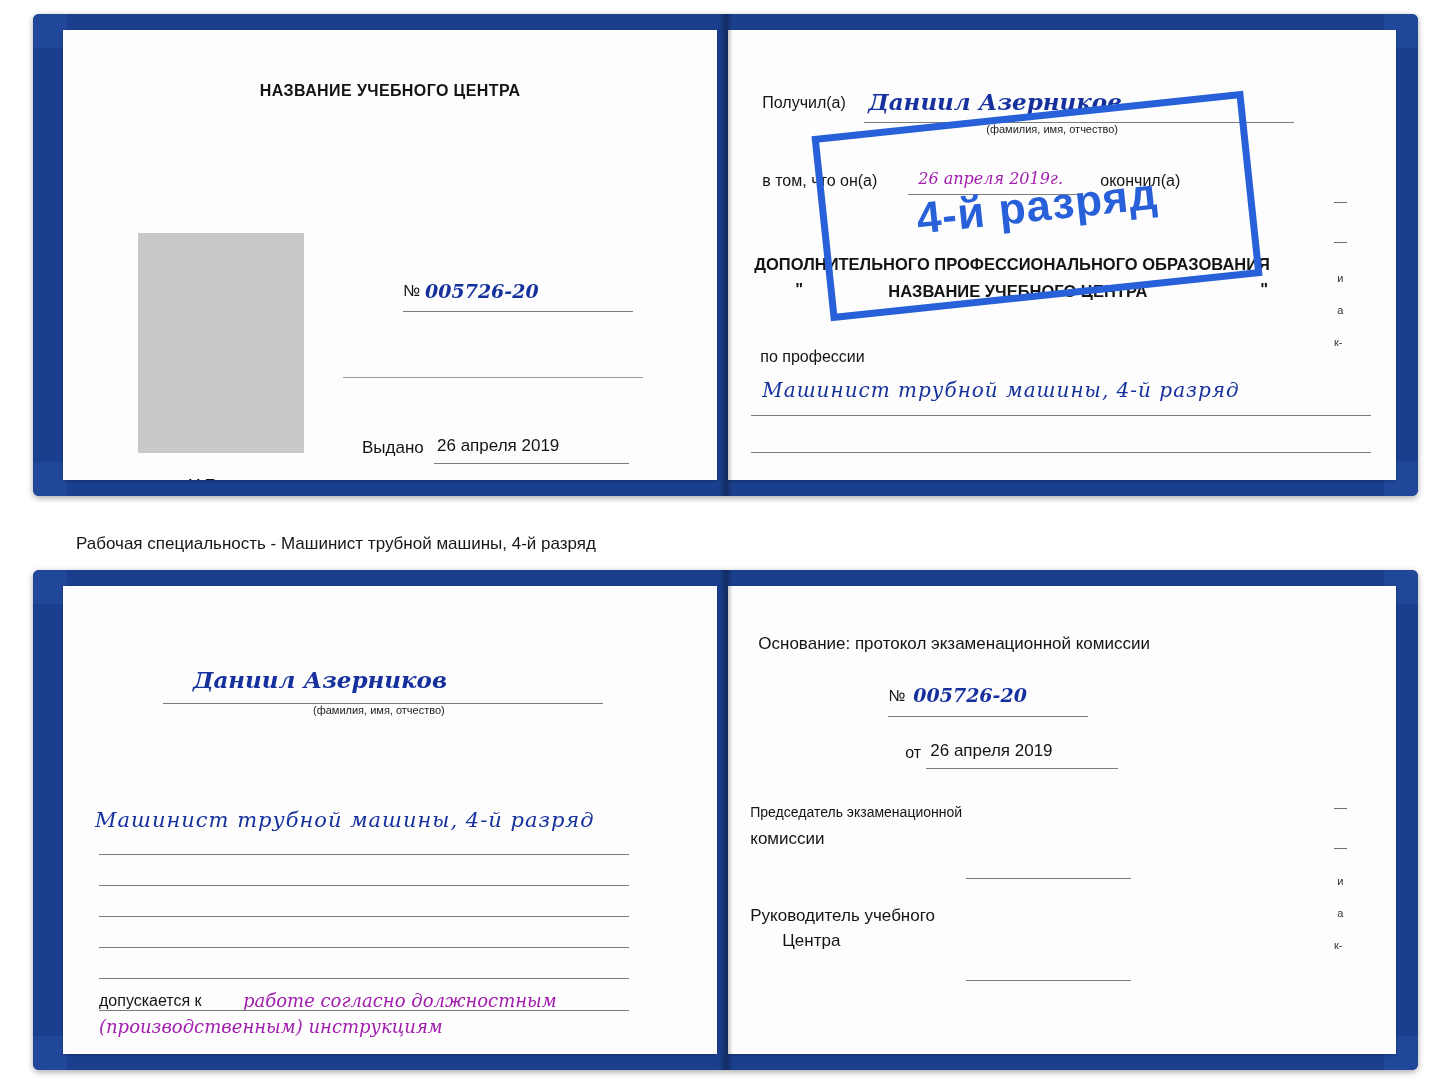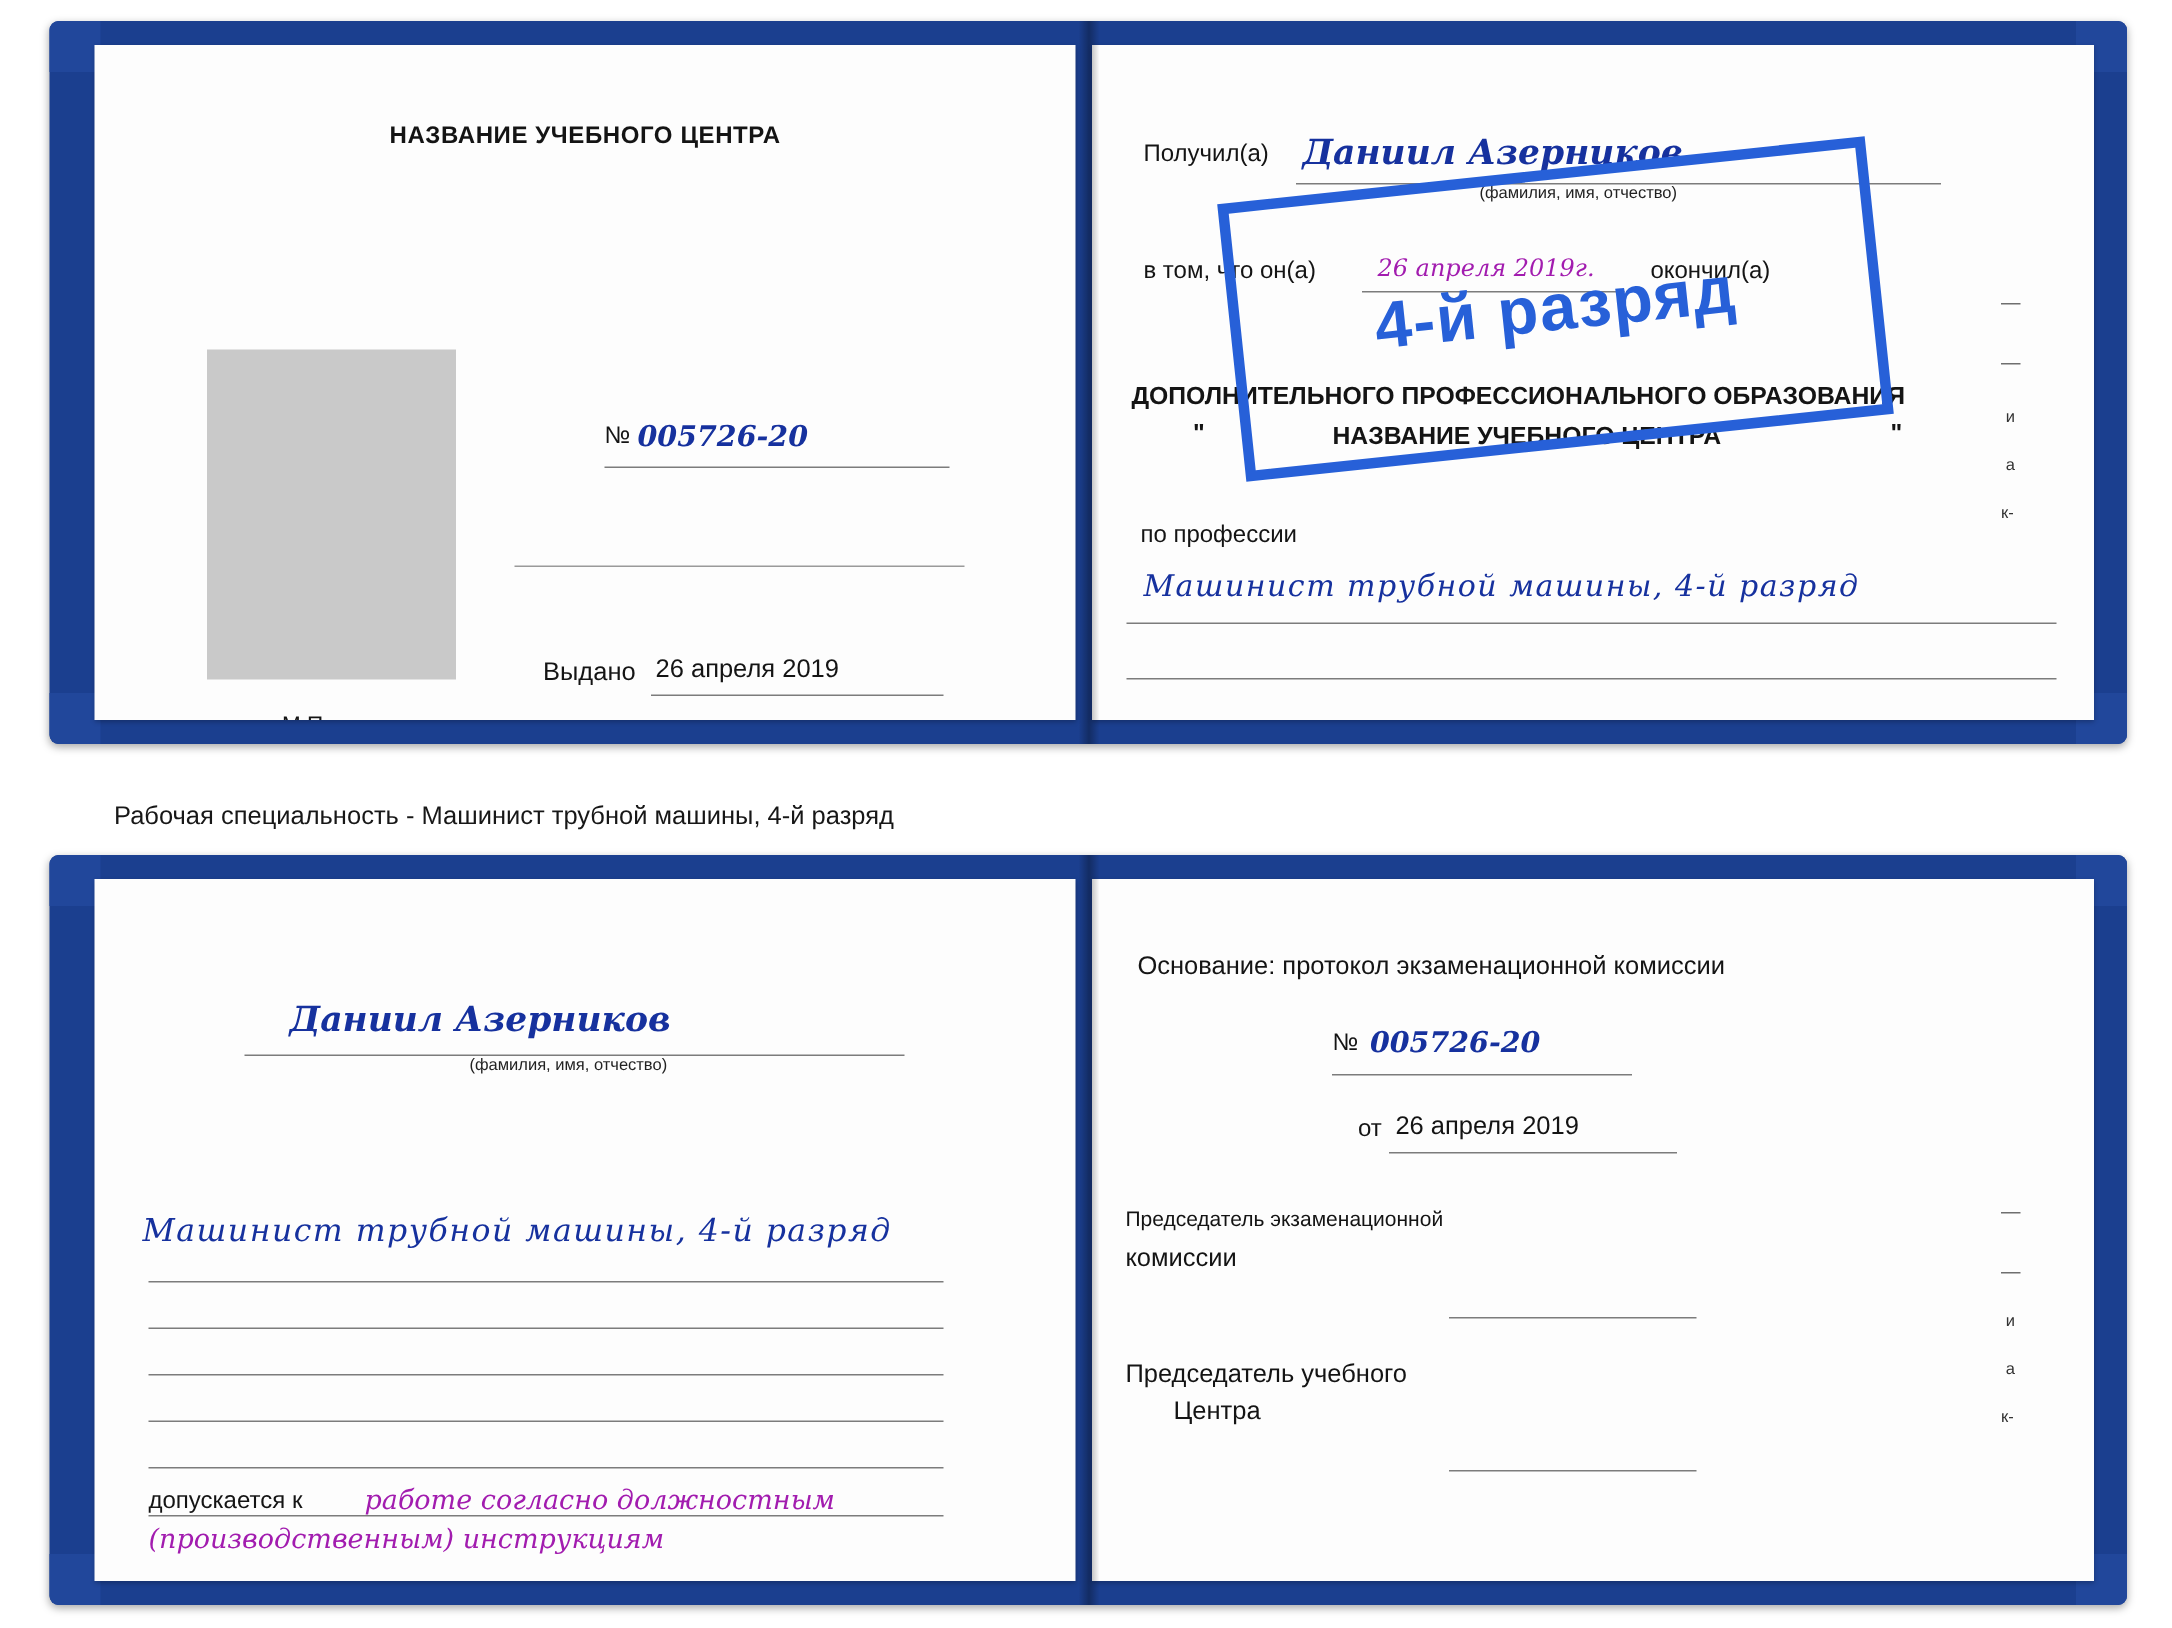--- a/index.html
+++ b/index.html
@@ -240,21 +240,21 @@
       <div class="rule" style="left:160px; top:130px; width:200px;"></div>
 
       <div class="t print" style="left:177px; top:158px; font-size:16px;">от</div>
       <div class="t print" style="left:202px; top:155px; font-size:17px;">26 апреля 2019</div>
       <div class="rule" style="left:198px; top:182px; width:192px;"></div>
 
       <div class="t print" style="left:22px; top:218px; font-size:14px;">Председатель экзаменационной</div>
       <div class="t print" style="left:22px; top:243px; font-size:17px;">комиссии</div>
       <div class="rule" style="left:238px; top:292px; width:165px;"></div>
 
-      <div class="t print" style="left:22px; top:320px; font-size:17px;">Председатель учебного</div>
+      <div class="t print" style="left:22px; top:320px; font-size:17px;">Руководитель учебного</div>
       <div class="t print" style="left:22px; top:345px; font-size:17px;margin-left:32px;">Центра</div>
       <div class="rule" style="left:238px; top:394px; width:165px;"></div>
 
       <div class="edge-dash" style="left:606px; top:222px;"></div>
       <div class="edge-dash" style="left:606px; top:262px;"></div>
       <div class="edge-col" style="left:605px; top:285px;">и</div>
       <div class="edge-col" style="left:605px; top:317px;">а</div>
       <div class="edge-col" style="left:603px; top:349px;">к-</div>
     </div>
   </div>

